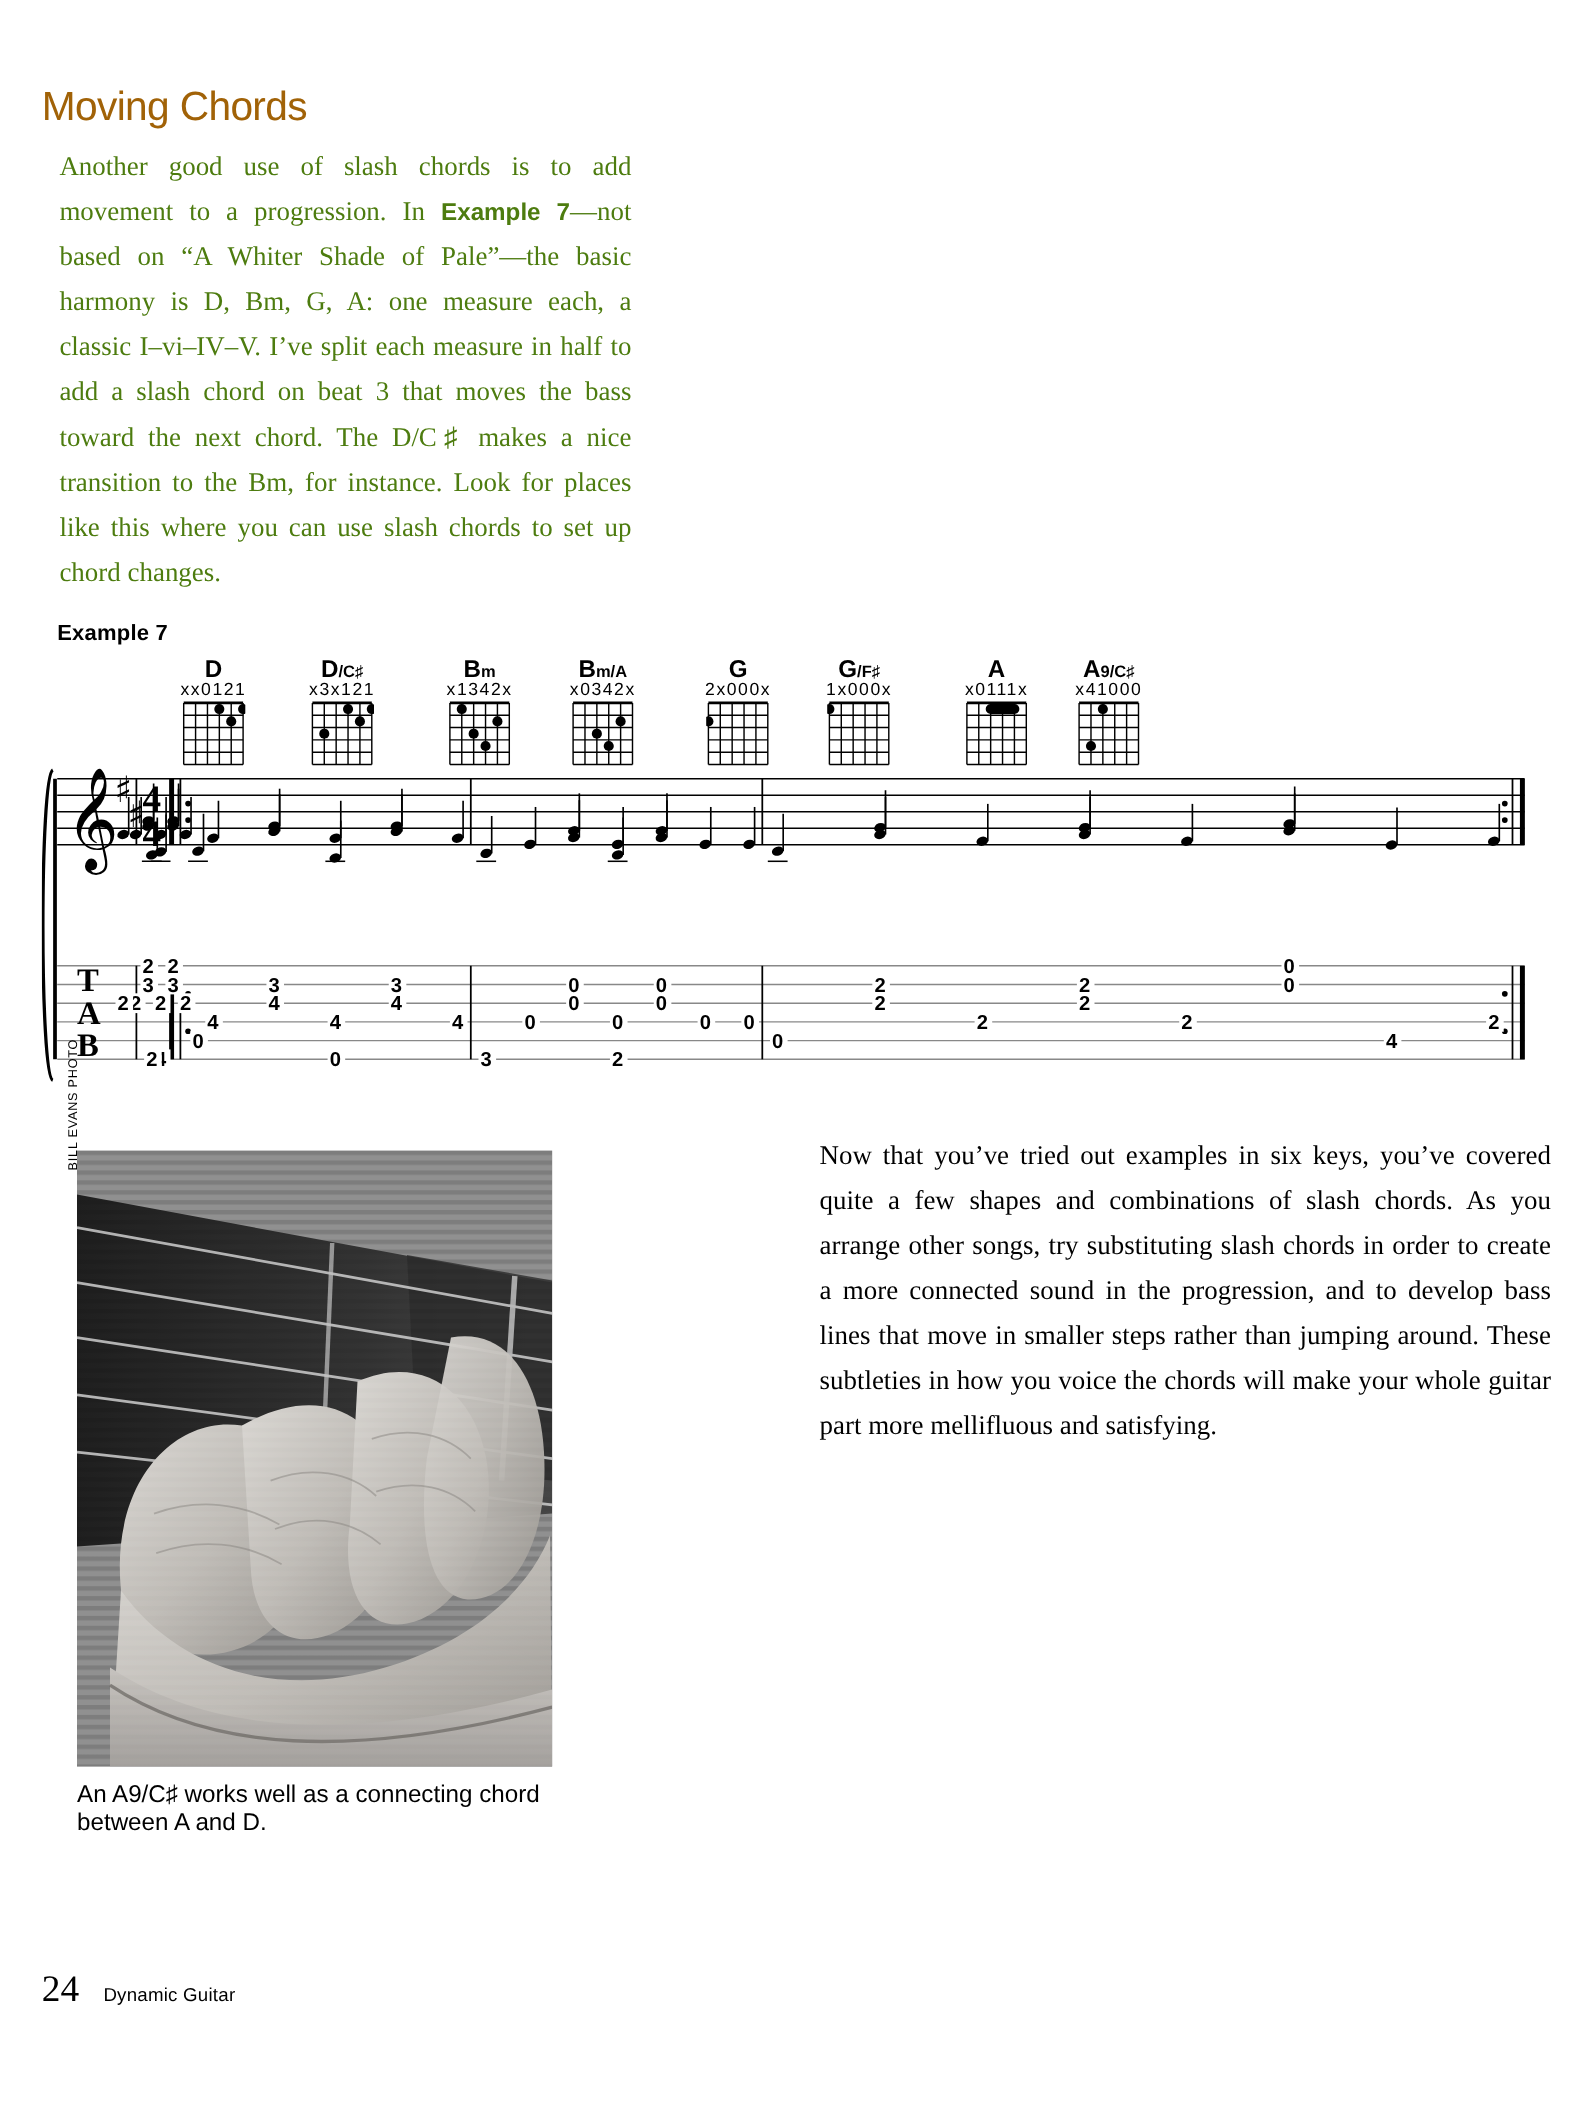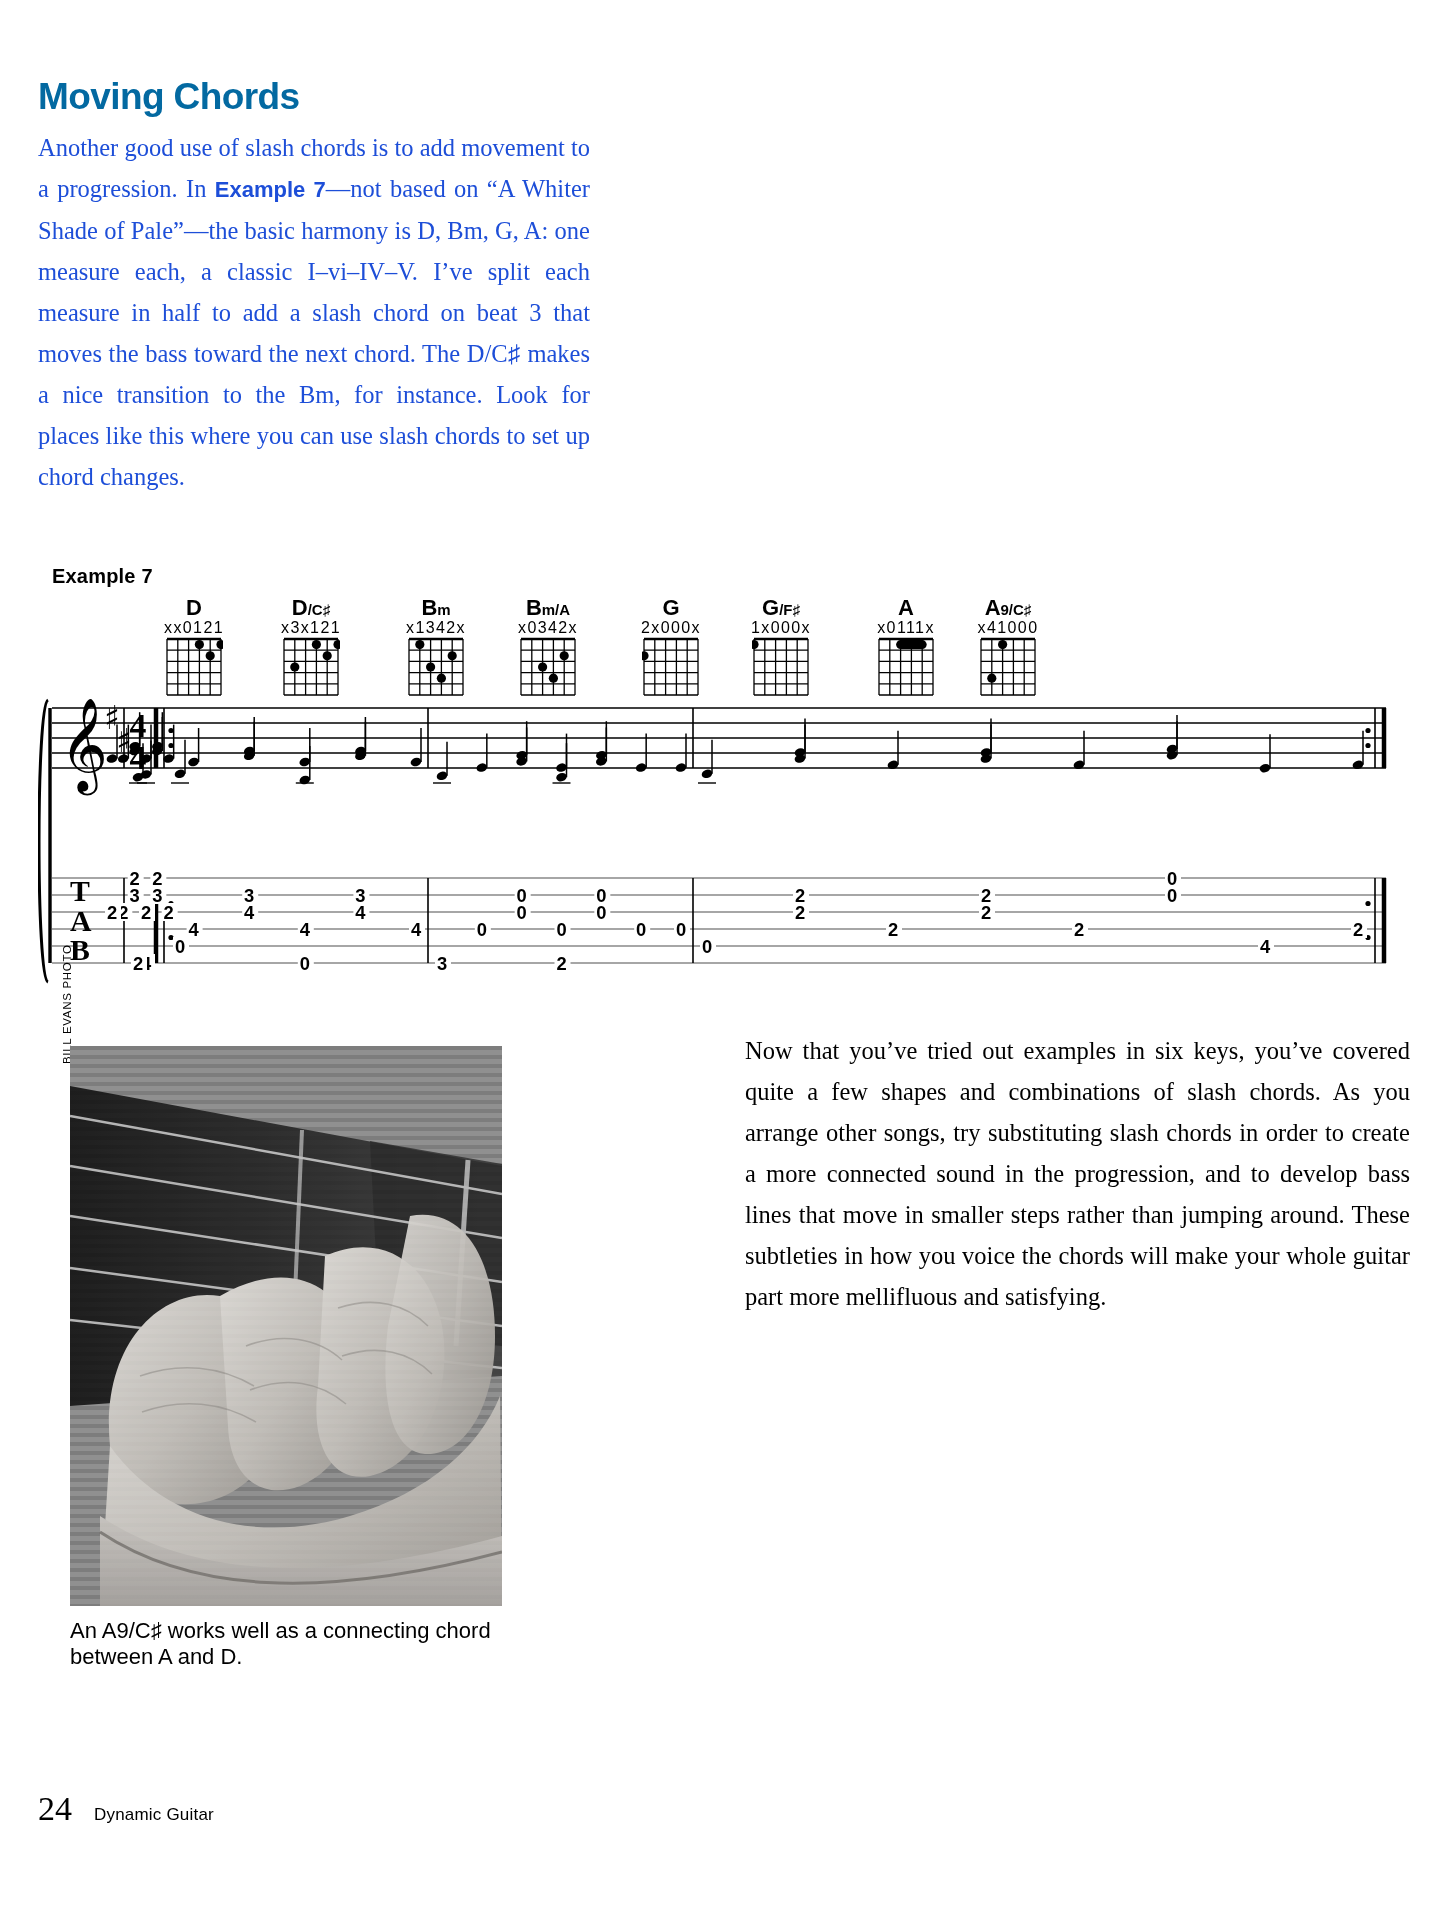--- a/index.html
+++ b/index.html
@@ -10,34 +10,34 @@
     font-family:"Liberation Serif", serif;
     position:relative;
     overflow:hidden;
   }
   .page { position:absolute; inset:0; }
 
   
   #article-col { position:absolute; left:38px; top:78px; width:552px; }
   #heading-moving-chords {
     font-family:"Liberation Sans", sans-serif;
-    font-weight:bold;
+    font-weight:normal;
     font-size:37px;
     letter-spacing:-0.6px;
     line-height:1.0;
     margin:0 0 12px 0;
-    color:#0369a1;
+    color:#a16207;
   }
   #body-moving-chords {
     font-family:"Liberation Serif", serif;
     font-size:24.5px;
     line-height:41px;
     text-align:justify;
-    color:#1d4ed8;
-    margin:0;
+    color:#4d7c0f;
+    margin:16px;
   }
   #body-moving-chords b { font-family:"Liberation Sans", sans-serif; font-size:22px; font-weight:bold; }
 
   
   #example-block { position:absolute; left:38px; top:565px; width:1370px; }
   #example-label {
     font-family:"Liberation Sans", sans-serif;
     font-weight:bold;
     font-size:20px;
     letter-spacing:0.2px;

